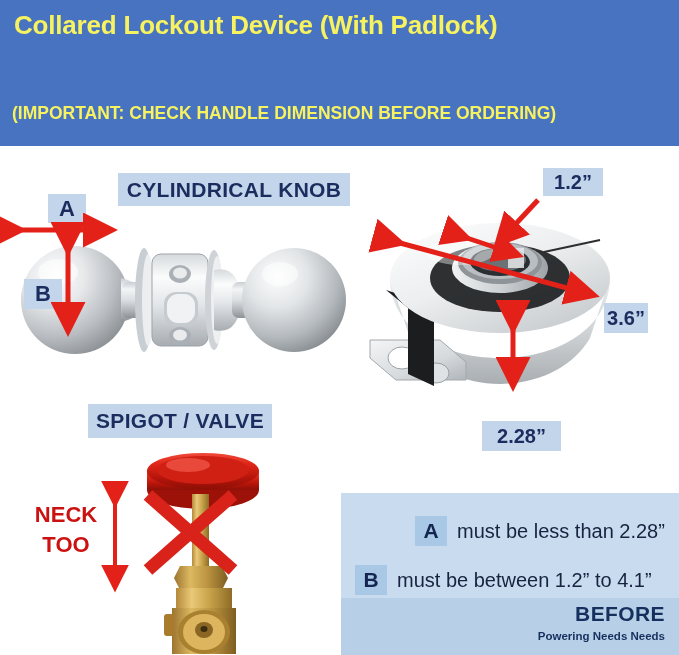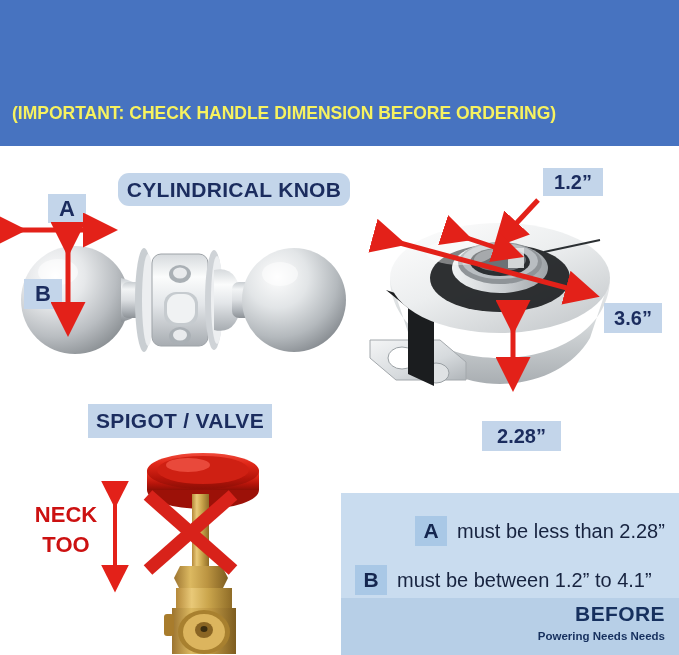--- a/index.html
+++ b/index.html
@@ -65,21 +65,20 @@
     justify-content: center;
     box-sizing: border-box;
   }
 
   
   .chip-knob {
     left: 118px; top: 173px;
     width: 232px; height: 33px;
     font-size: 21px;
     letter-spacing: 0.3px;
-    border-radius: 11px;
   }
   .chip-a {
     left: 48px; top: 194px;
     width: 38px; height: 29px;
     font-size: 22px;
   }
   .chip-b {
     left: 24px; top: 279px;
     width: 38px; height: 30px;
     font-size: 22px;
@@ -95,21 +94,21 @@
 
   
   .chip-d12 {
     left: 543px; top: 168px;
     width: 60px; height: 28px;
     font-size: 20px;
     text-align: center;
   }
   .chip-d36 {
     left: 604px; top: 303px;
-    width: 58px; height: 30px;
+    width: 44px; height: 30px;
     font-size: 20px;
   }
   .chip-d228 {
     left: 482px; top: 421px;
     width: 79px; height: 30px;
     font-size: 20px;
   }
 
   
   .neck-text {
@@ -192,20 +191,21 @@
   
   .art { position: absolute; }
   .art svg { display: block; }
 </style>
 </head>
 <body>
 
 <div id="page">
 
   <div class="header">
+    <div class="hdr-title">Collared Lockout Device (With Padlock)</div>
     <div class="hdr-sub2">(IMPORTANT: CHECK HANDLE DIMENSION BEFORE ORDERING)</div>
   </div>
 
   <div class="art" style="left:18px; top:230px; width:330px; height:145px;">
     <svg width="330" height="145" viewBox="0 0 330 145">
       <defs>
         <radialGradient id="ballA" cx="32%" cy="28%" r="78%">
           <stop offset="0%" stop-color="#ffffff"></stop>
           <stop offset="35%" stop-color="#e6e8ea"></stop>
           <stop offset="72%" stop-color="#b9bdc1"></stop>

